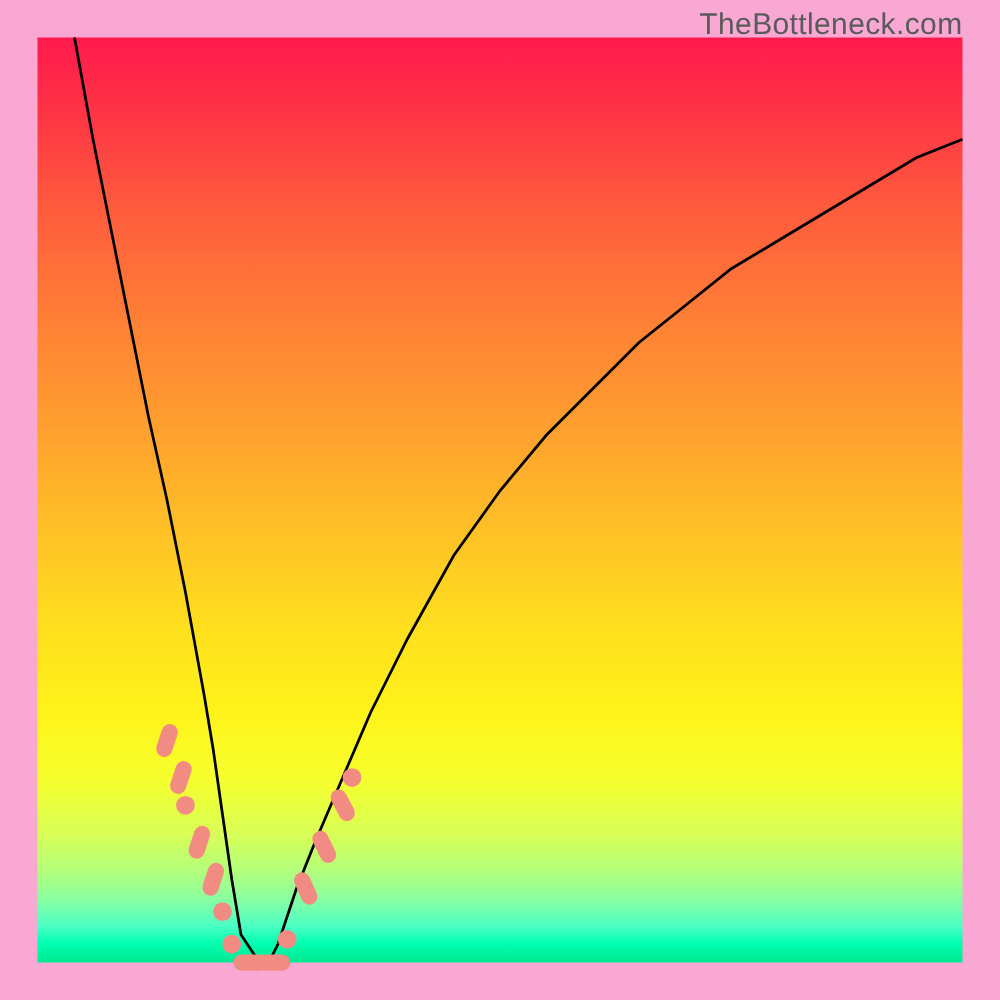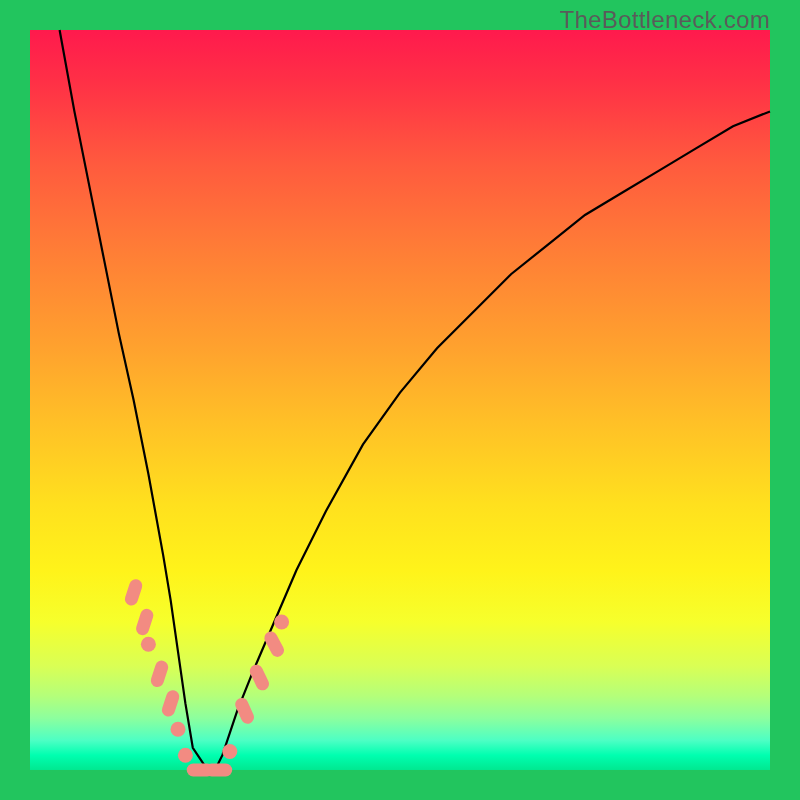--- a/index.html
+++ b/index.html
@@ -10,21 +10,21 @@
     overflow: hidden;
     background: #000;
     font-family: Arial, Helvetica, sans-serif;
   }
   .frame {
     position: absolute;
     left: 0;
     top: 0;
     width: 800px;
     height: 800px;
-    background: #22c55e;
+    background: #f9a8d4;
   }
   .plot {
     position: absolute;
     left: 30px;
     top: 30px;
     width: 740px;
     height: 740px;
     
     background: linear-gradient(to bottom,
       #ff1a4d 0%,

